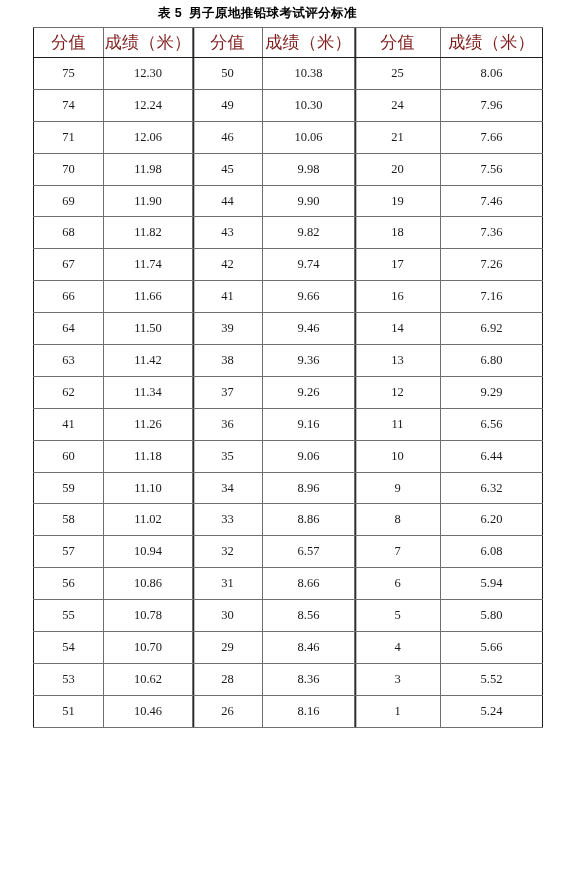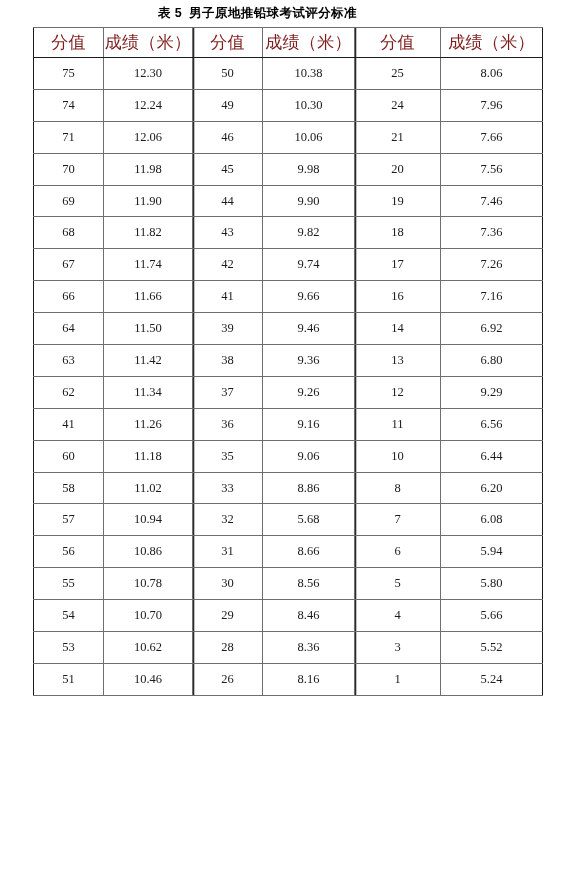--- a/index.html
+++ b/index.html
@@ -232,32 +232,40 @@
         </tr>
         <tr>
           <td class="outer-left">60</td>
           <td>11.18</td>
           <td class="grp-start">35</td>
           <td>9.06</td>
           <td class="grp-start">10</td>
           <td class="outer-right">6.44</td>
         </tr>
         <tr>
+          <td class="outer-left">59</td>
+          <td>11.10</td>
+          <td class="grp-start">34</td>
+          <td>8.96</td>
+          <td class="grp-start">9</td>
+          <td class="outer-right">6.32</td>
+        </tr>
+        <tr>
           <td class="outer-left">58</td>
           <td>11.02</td>
           <td class="grp-start">33</td>
           <td>8.86</td>
           <td class="grp-start">8</td>
           <td class="outer-right">6.20</td>
         </tr>
         <tr>
           <td class="outer-left">57</td>
           <td>10.94</td>
           <td class="grp-start">32</td>
-          <td>5.68</td>
+          <td>6.57</td>
           <td class="grp-start">7</td>
           <td class="outer-right">6.08</td>
         </tr>
         <tr>
           <td class="outer-left">56</td>
           <td>10.86</td>
           <td class="grp-start">31</td>
           <td>8.66</td>
           <td class="grp-start">6</td>
           <td class="outer-right">5.94</td>

